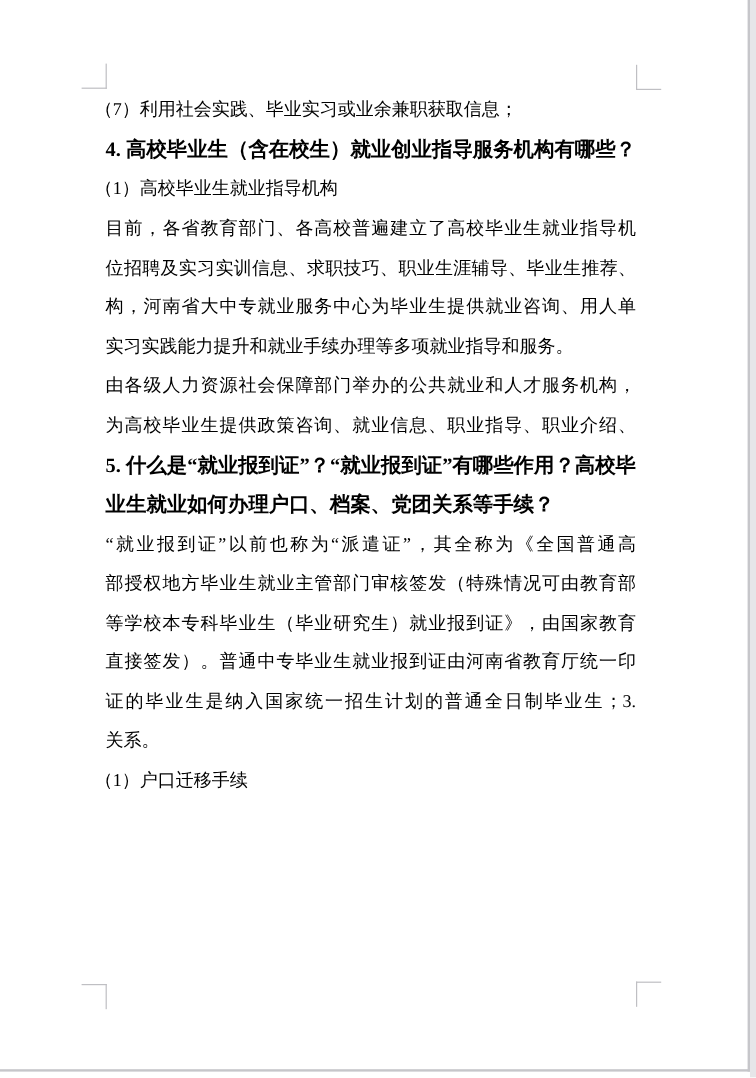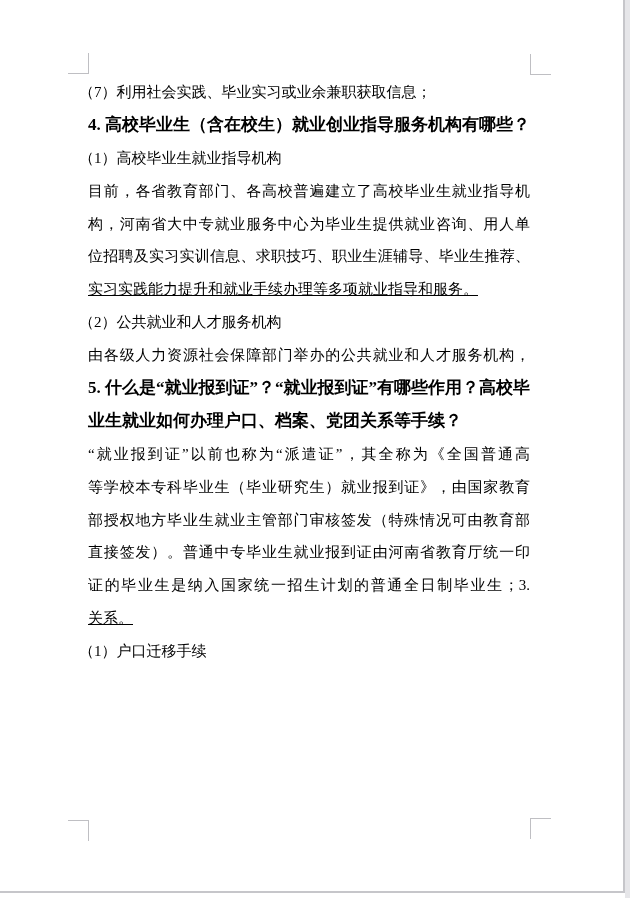--- a/index.html
+++ b/index.html
@@ -50,47 +50,47 @@
     text-align-last: justify;
     text-justify: inter-character;
   }
   .ln.b {
     font-weight: bold;
     font-size: 17px;
     white-space: nowrap;
     font-family: Liberation Serif, serif;
   }
   .ln.out { margin-left: -9px; white-space: nowrap; }
-  .ln.plain { white-space: nowrap; text-decoration: underline; }
+  .ln.plain { white-space: nowrap; }
 </style>
 </head>
 <body>
 
 <div class="stage">
   <div class="right-gutter"></div>
   <div class="page"></div>
 
   <div class="crop tl"></div>
   <div class="crop tr"></div>
   <div class="crop bl"></div>
   <div class="crop br"></div>
 
   <div class="text-area">
     <div class="ln out">（7）利用社会实践、毕业实习或业余兼职获取信息；</div>
     <div class="ln b">4. 高校毕业生（含在校生）就业创业指导服务机构有哪些？</div>
     <div class="ln out">（1）高校毕业生就业指导机构</div>
     <div class="ln j">目前，各省教育部门、各高校普遍建立了高校毕业生就业指导机</div>
+    <div class="ln j">位招聘及实习实训信息、求职技巧、职业生涯辅导、毕业生推荐、</div>
     <div class="ln j">构，河南省大中专就业服务中心为毕业生提供就业咨询、用人单</div>
-    <div class="ln j">位招聘及实习实训信息、求职技巧、职业生涯辅导、毕业生推荐、</div>
     <div class="ln plain">实习实践能力提升和就业手续办理等多项就业指导和服务。</div>
-    <div class="ln out">（2）公共就业和人才服务机构</div>
     <div class="ln j">由各级人力资源社会保障部门举办的公共就业和人才服务机构，</div>
+    <div class="ln j">为高校毕业生提供政策咨询、就业信息、职业指导、职业介绍、</div>
     <div class="ln b">5. 什么是“就业报到证”？“就业报到证”有哪些作用？高校毕</div>
     <div class="ln b">业生就业如何办理户口、档案、党团关系等手续？</div>
     <div class="ln j">“就业报到证”以前也称为“派遣证”，其全称为《全国普通高</div>
+    <div class="ln j">部授权地方毕业生就业主管部门审核签发（特殊情况可由教育部</div>
     <div class="ln j">等学校本专科毕业生（毕业研究生）就业报到证》，由国家教育</div>
-    <div class="ln j">部授权地方毕业生就业主管部门审核签发（特殊情况可由教育部</div>
     <div class="ln j">直接签发）。普通中专毕业生就业报到证由河南省教育厅统一印</div>
     <div class="ln j">证的毕业生是纳入国家统一招生计划的普通全日制毕业生；3.</div>
     <div class="ln plain">关系。</div>
     <div class="ln out">（1）户口迁移手续</div>
   </div>
 </div>
 
 </body></html>

